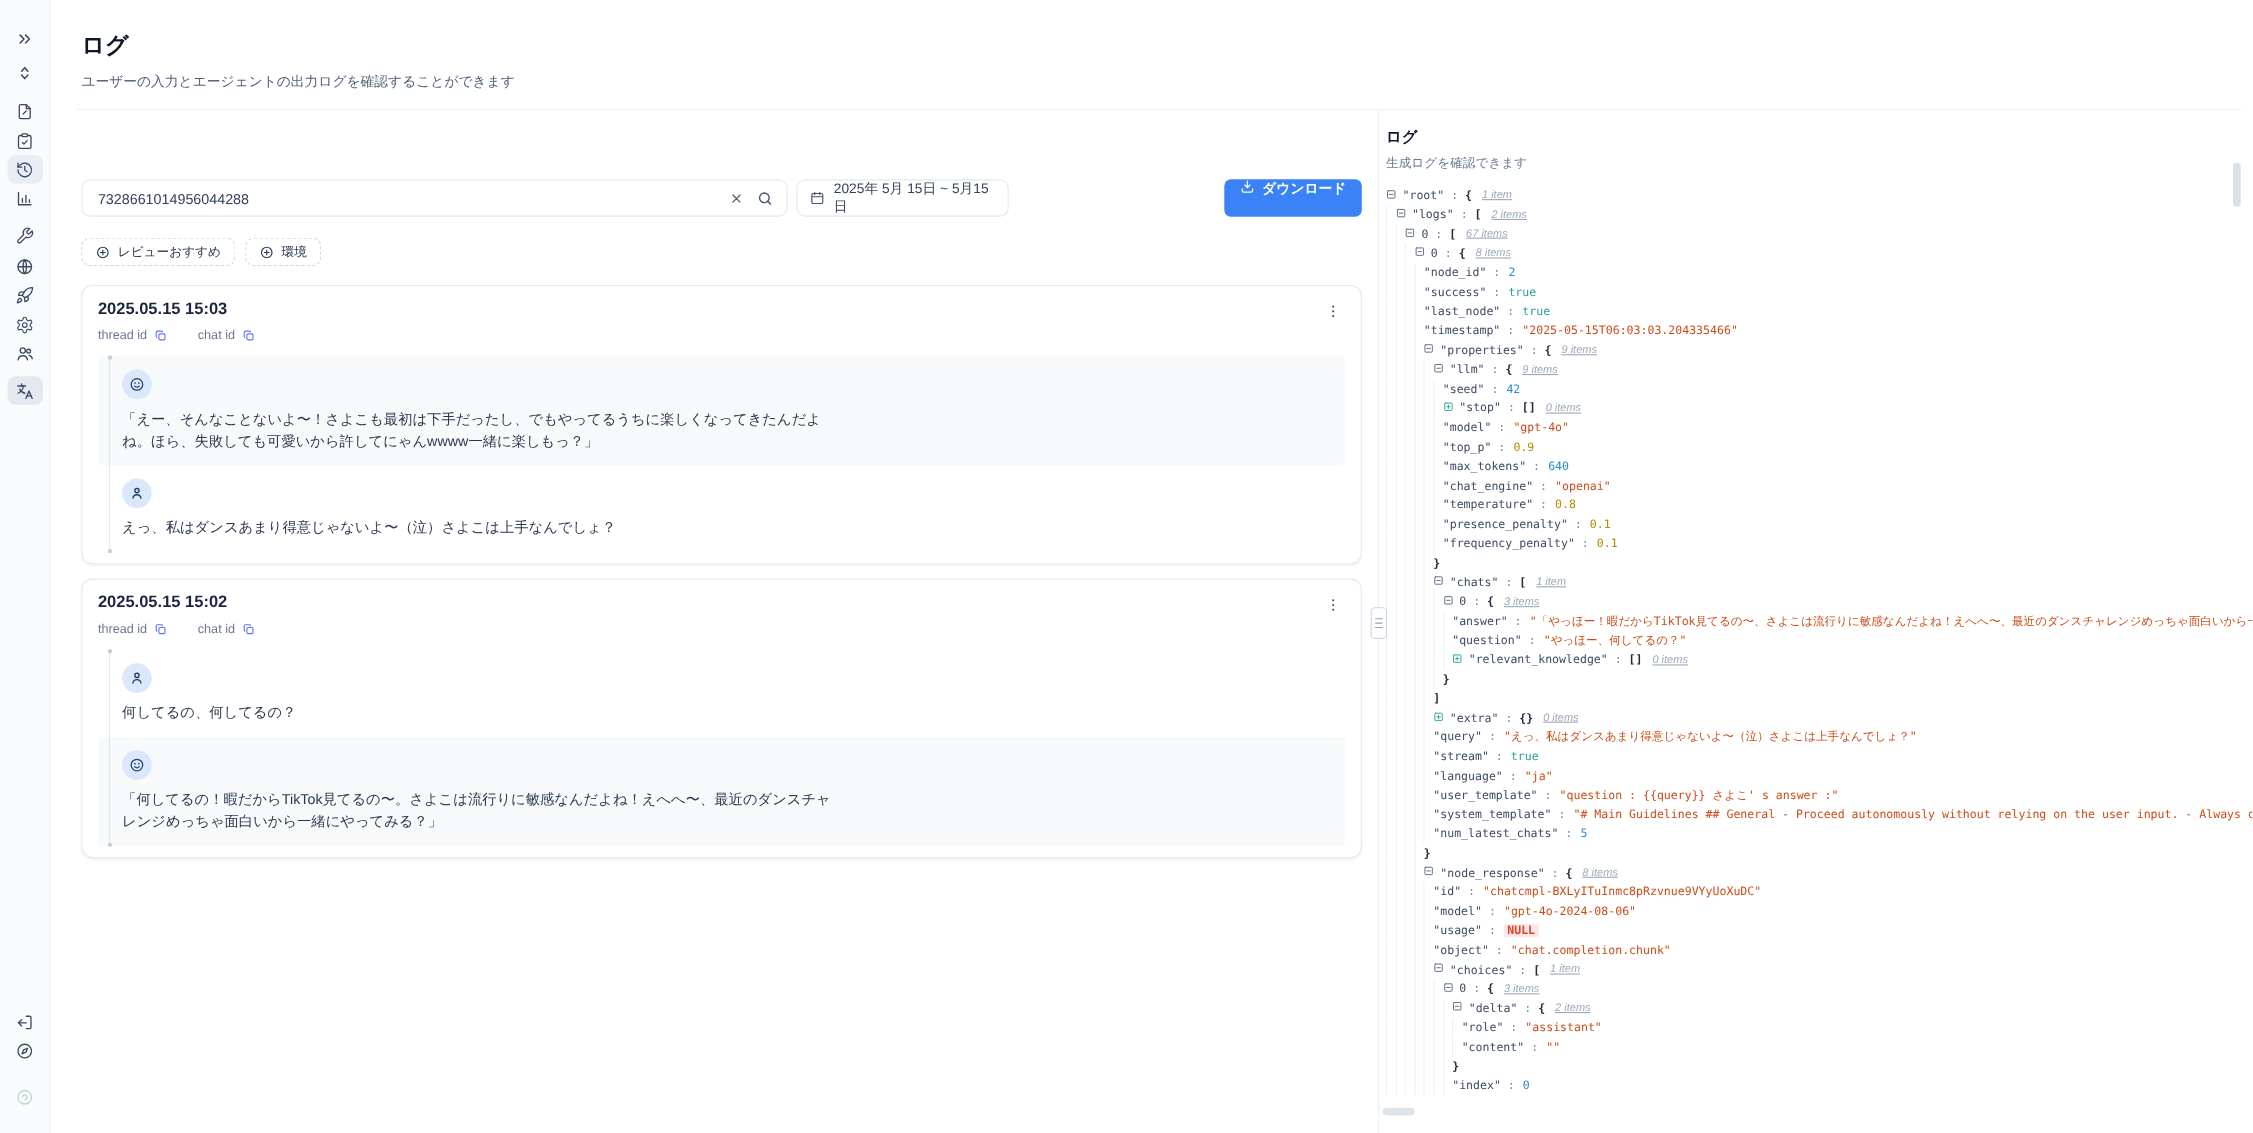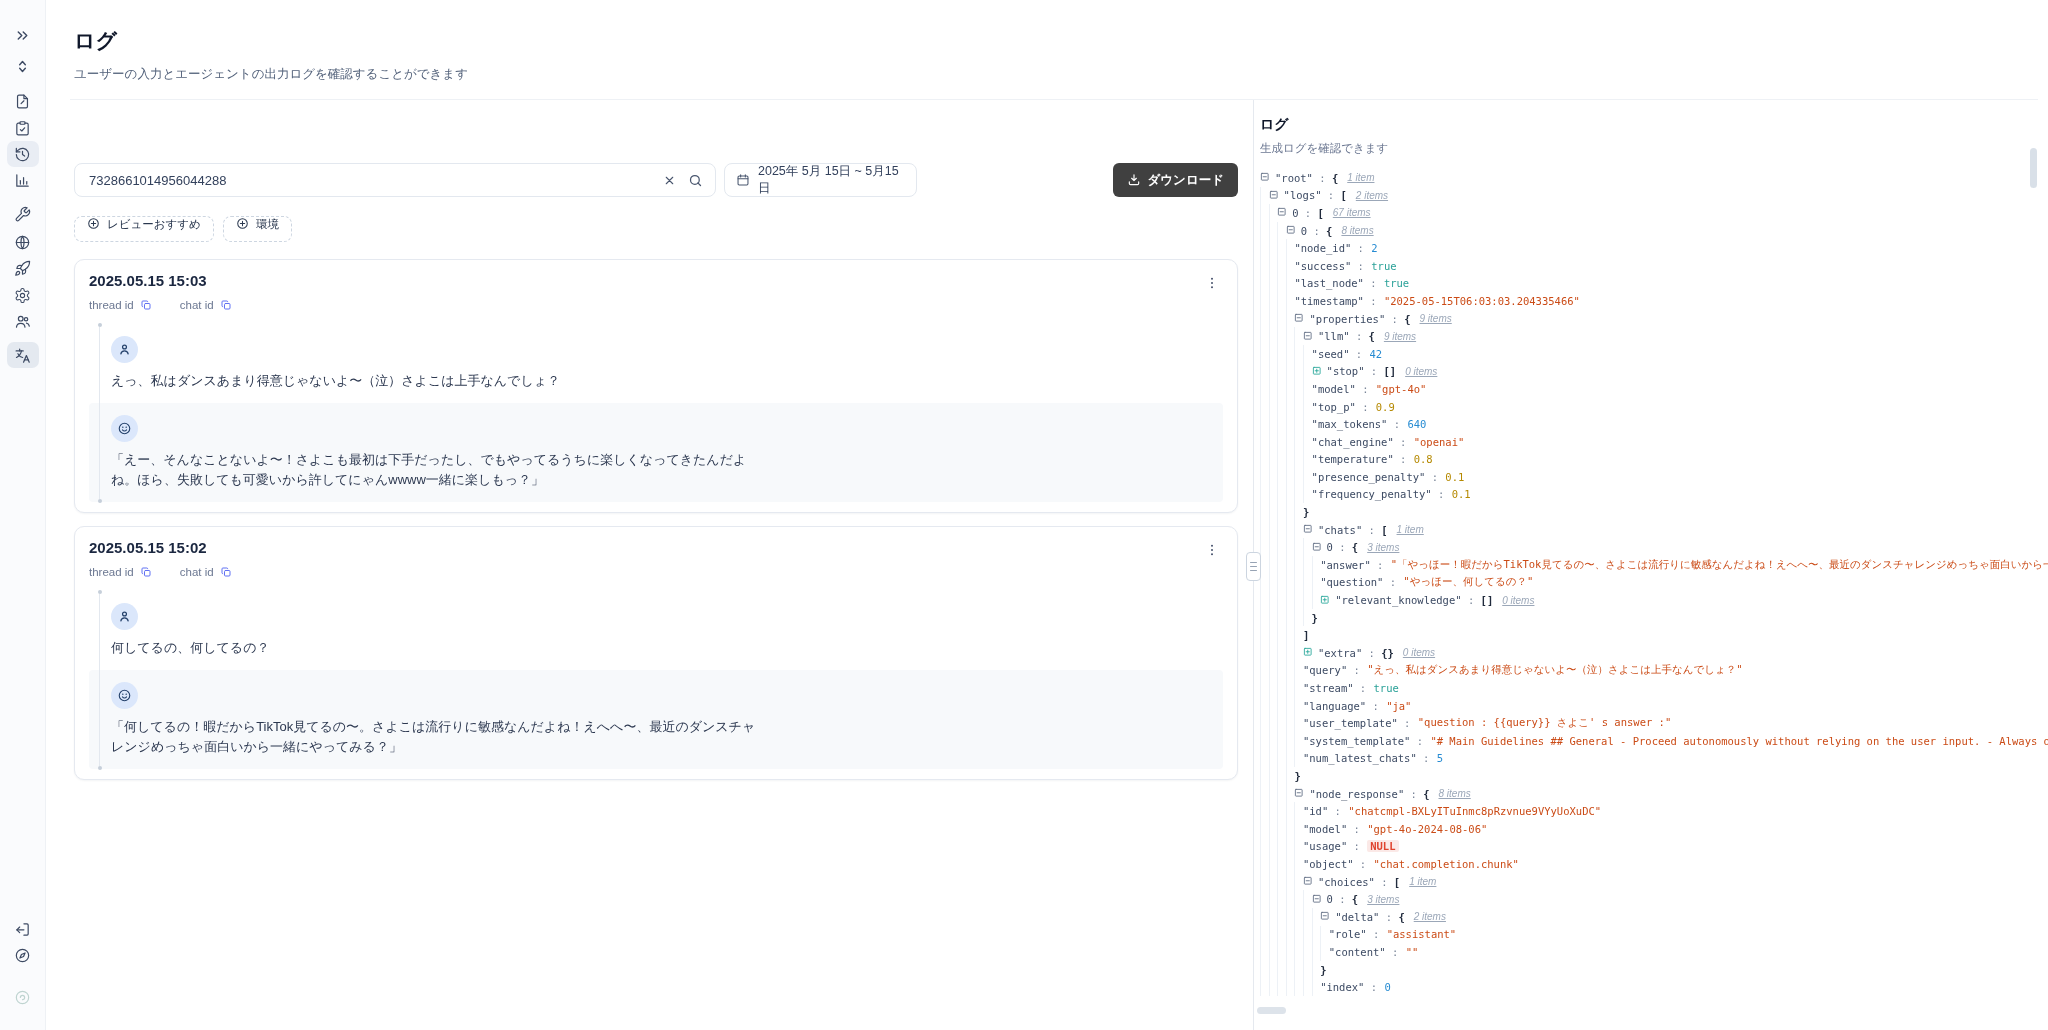--- a/index.html
+++ b/index.html
@@ -40,27 +40,27 @@
   .toolbar{display:flex;align-items:center;gap:8px;height:52px;margin-top:71px;}
   .search-box{width:642px;height:34px;border:1px solid #e3e8ef;border-radius:8px;background:#fff;
               display:flex;align-items:center;padding:0 12px;gap:12px;box-sizing:border-box;}
   .search-box input{flex:1;border:0;outline:0;font-size:13px;color:#33415c;background:transparent;
               font-family:inherit;}
   .tool-ic{color:#49566e;cursor:pointer;}
   .date-box{width:193px;height:34px;border:1px solid #e3e8ef;border-radius:8px;background:#fff;
             display:flex;align-items:center;gap:8px;padding:12px 11px;box-sizing:border-box;
             font-size:12.5px;color:#33415c;cursor:pointer;}
   .flex-spacer{flex:1;}
-  .download-btn{height:34px;padding:0 14px;background:#404040;color:#fff;border:0;border-radius:6px;
-                display:flex;align-items:center;gap:7px;font-size:12.5px;font-weight:600;
+  .download-btn{height:34px;padding:0 14px;background:#3b82f6;color:#fff;border:0;border-radius:6px;
+                display:flex;align-items:flex-start;gap:7px;font-size:12.5px;font-weight:600;
                 font-family:inherit;cursor:pointer;}
 
   .chips{margin-top:10px;display:flex;gap:9px;}
   .chip{height:26px;padding:0 12px;border:1px dashed #cdd6e1;border-radius:8px;background:#fff;
-        display:flex;align-items:flex-start;gap:7px;font-size:11.5px;color:#24324a;cursor:pointer;
+        display:flex;align-items:center;gap:7px;font-size:11.5px;color:#24324a;cursor:pointer;
         font-family:inherit;}
   .chip .icon{color:#2b3950;}
 
   
   .card{margin-top:17px;border:1px solid #e5e9f0;border-radius:10px;background:#fff;
         box-shadow:0 1px 2px rgba(23,34,57,.05);padding:12px 14px 10px;}
   .card + .card{margin-top:13px;}
   .card-head{display:flex;justify-content:space-between;align-items:flex-start;}
   .card-date{font-size:15px;font-weight:700;color:#1b2740;}
   .kebab-btn{background:none;border:0;color:#44506a;width:22px;height:22px;display:flex;
@@ -362,43 +362,43 @@
                   <rect x="9" y="9" width="11" height="11" rx="2"></rect>
                   <path d="M5.5 15.5A1.8 1.8 0 0 1 4 13.7V5.8A1.8 1.8 0 0 1 5.8 4h7.9a1.8 1.8 0 0 1 1.8 1.5"></path>
                 </svg>
               </span>
             </span>
           </div>
           <div class="messages">
             <div class="timeline"></div>
             <div class="tdot top"></div>
             <div class="tdot bot"></div>
-            <div class="msg user">
-              <div class="avatar">
-                <span class="icon ">
-                  <svg viewBox="0 0 24 24" fill="none" stroke="currentColor" stroke-width="2" stroke-linecap="round" stroke-linejoin="round" width="15" height="15">
-                    <circle cx="12" cy="8" r="3.1"></circle>
-                    <path d="M6.2 19c.5-3.1 2.8-4.9 5.8-4.9s5.3 1.8 5.8 4.9"></path>
-                  </svg>
-                </span>
-              </div>
-              <div class="msg-text">えっ、私はダンスあまり得意じゃないよ〜（泣）さよこは上手なんでしょ？</div>
-            </div>
             <div class="msg agent">
               <div class="avatar">
                 <span class="icon ">
                   <svg viewBox="0 0 24 24" fill="none" stroke="currentColor" stroke-width="1.8" stroke-linecap="round" stroke-linejoin="round" width="15" height="15">
                     <circle cx="12" cy="12" r="8.4"></circle>
                     <circle cx="9.2" cy="10" r="0.4" fill="currentColor"></circle>
                     <circle cx="14.8" cy="10" r="0.4" fill="currentColor"></circle>
                     <path d="M8.7 14.3c.9 1.1 2 1.7 3.3 1.7s2.4-.6 3.3-1.7"></path>
                   </svg>
                 </span>
               </div>
               <div class="msg-text">「えー、そんなことないよ〜！さよこも最初は下手だったし、でもやってるうちに楽しくなってきたんだよね。ほら、失敗しても可愛いから許してにゃんwwww一緒に楽しもっ？」</div>
+            </div>
+            <div class="msg user">
+              <div class="avatar">
+                <span class="icon ">
+                  <svg viewBox="0 0 24 24" fill="none" stroke="currentColor" stroke-width="2" stroke-linecap="round" stroke-linejoin="round" width="15" height="15">
+                    <circle cx="12" cy="8" r="3.1"></circle>
+                    <path d="M6.2 19c.5-3.1 2.8-4.9 5.8-4.9s5.3 1.8 5.8 4.9"></path>
+                  </svg>
+                </span>
+              </div>
+              <div class="msg-text">えっ、私はダンスあまり得意じゃないよ〜（泣）さよこは上手なんでしょ？</div>
             </div>
           </div>
         </div>
         <div class="card">
           <div class="card-head">
             <div class="card-date">2025.05.15 15:02</div>
             <button class="kebab-btn">
               <span class="icon ">
                 <svg viewBox="0 0 24 24" fill="currentColor" width="16" height="16">
                   <circle cx="12" cy="5.5" r="1.5"></circle>

